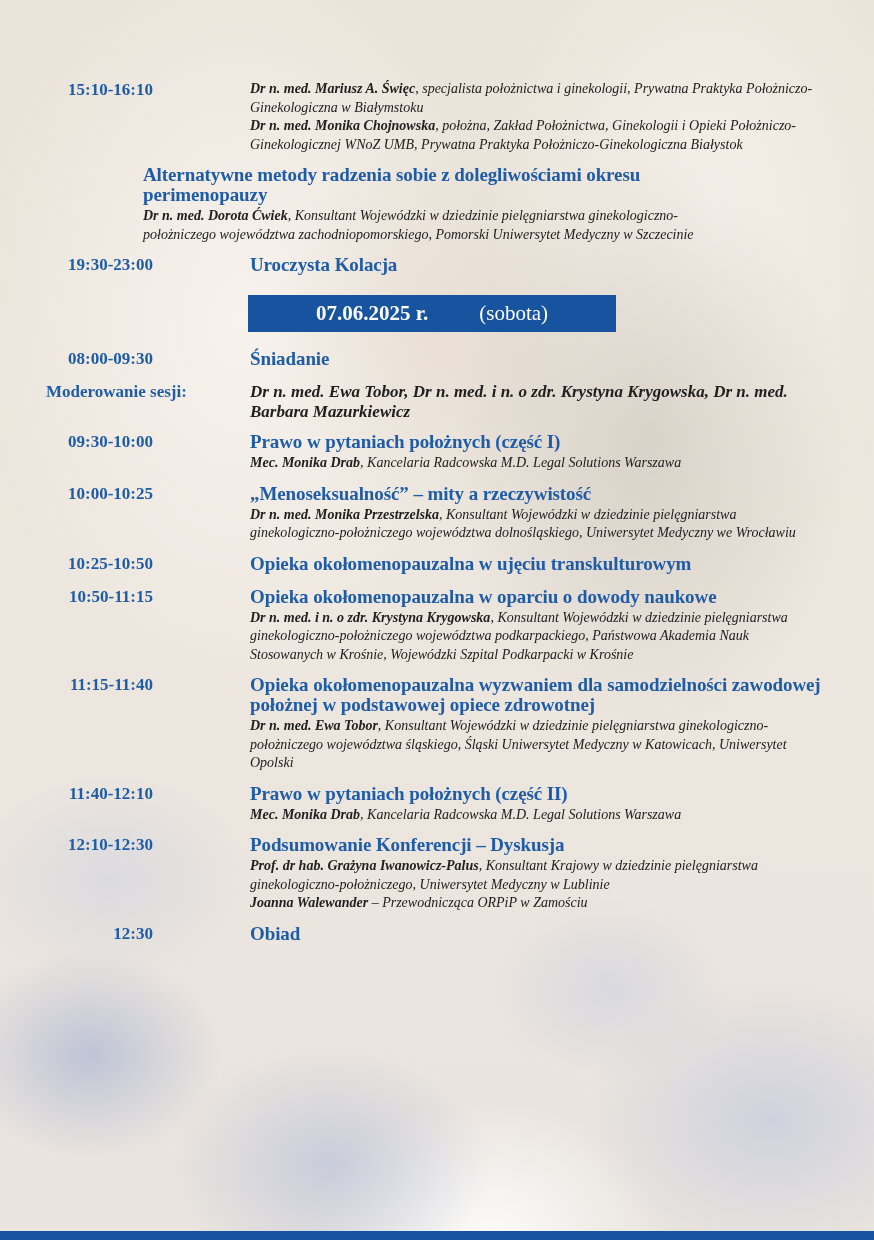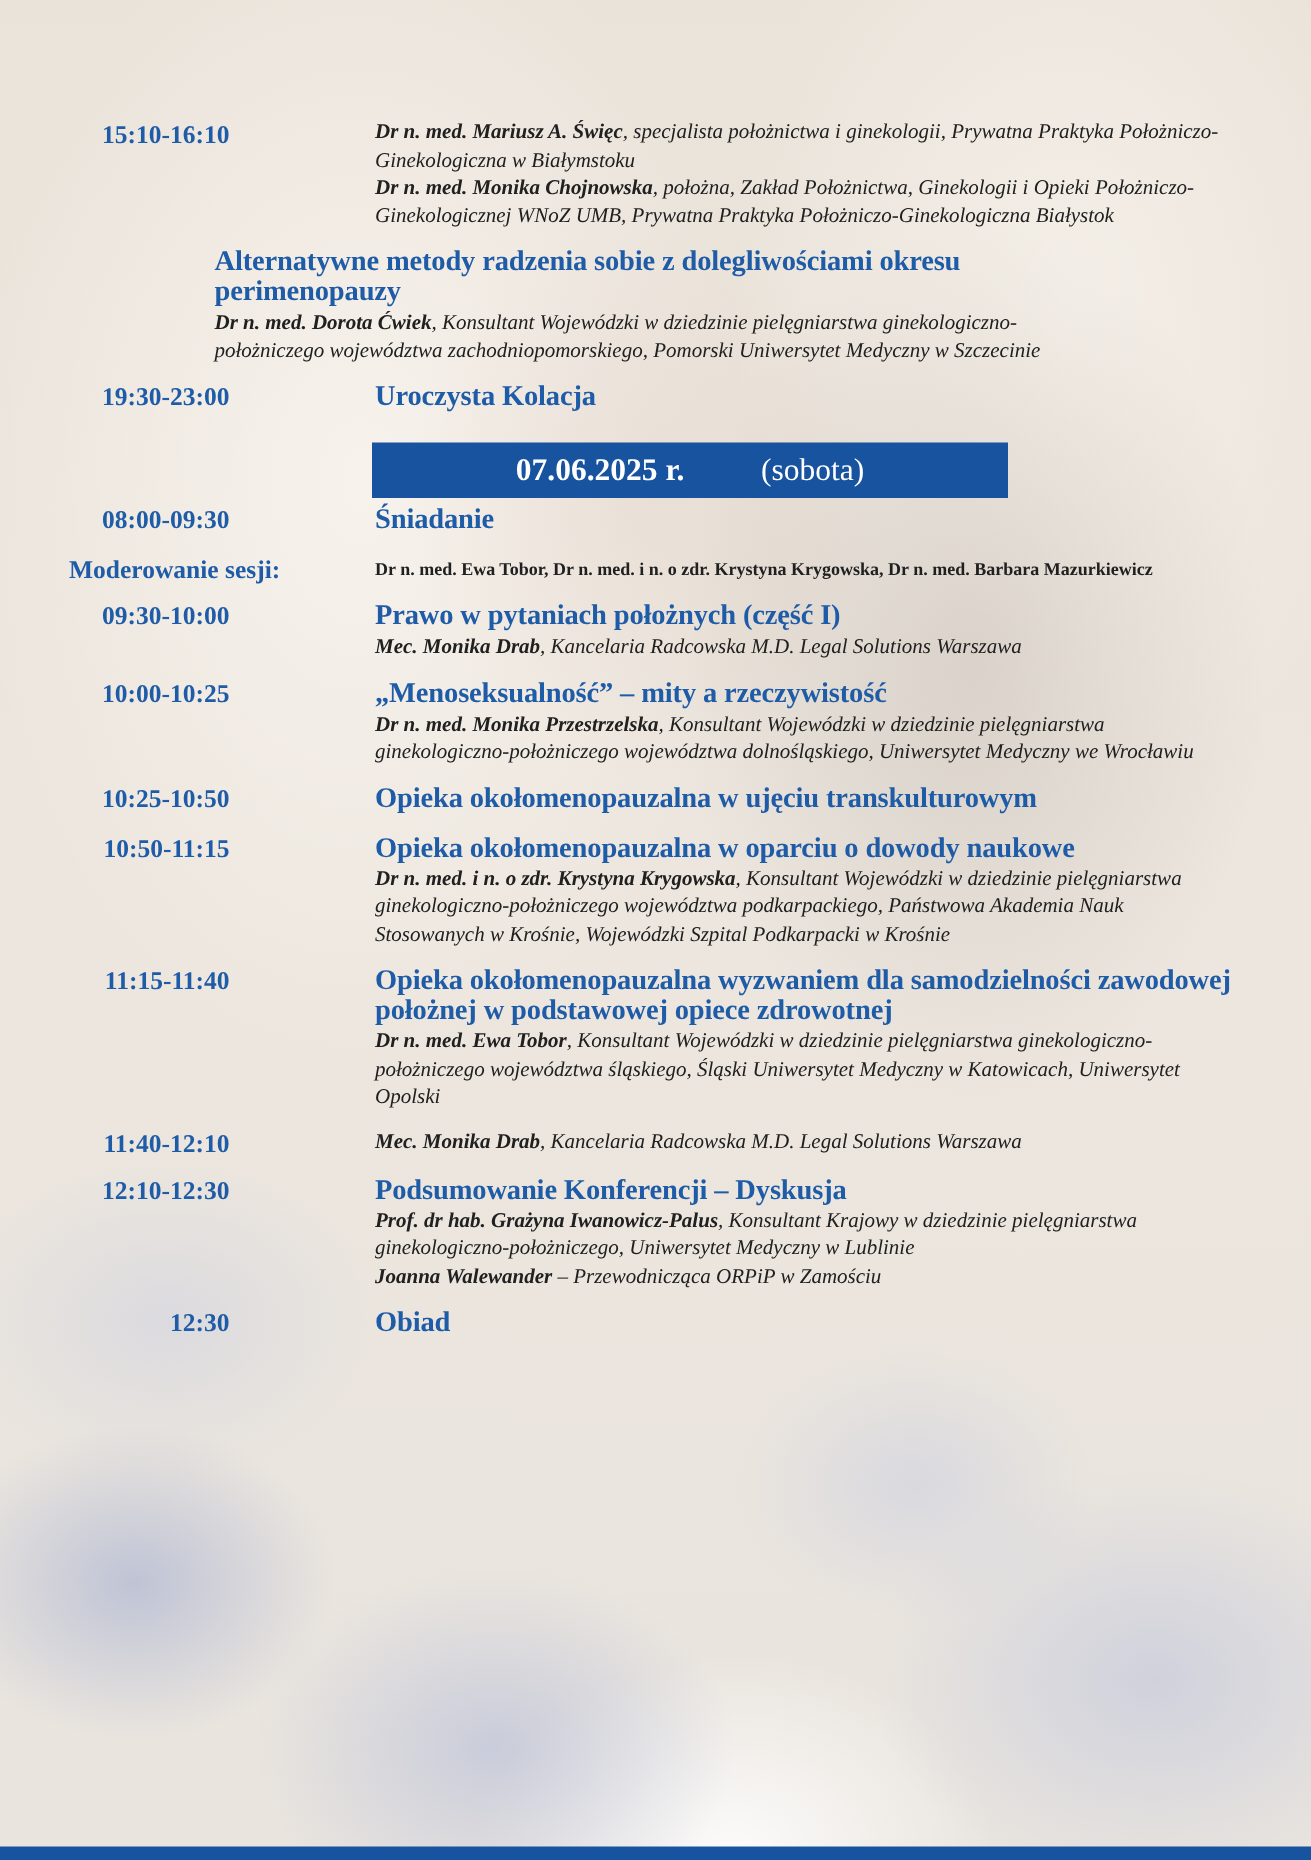--- a/index.html
+++ b/index.html
@@ -55,26 +55,26 @@
     font-style:italic;color:var(--ink);
   }
   .sp-name{font-weight:bold;}
   .mod-label{
     width:204px;min-width:204px;
     font-weight:bold;color:var(--blue);
     font-size:17px;line-height:20px;
   }
   .mod-names{
     width:575px;
-    font-weight:bold;
-    font-size:12px;line-height:19.5px;color:var(--ink);
+    font-weight:bold;font-style:italic;
+    font-size:17px;line-height:19.5px;color:var(--ink);
   }
   .banner{
-    width:424px;height:37px;
-    margin:18px 0 5px 202px;
+    width:368px;height:37px;
+    margin:18px 0 17px 202px;
     background:var(--banner);
     color:#ffffff;
     display:flex;align-items:center;justify-content:center;
     font-size:21px;line-height:37px;gap:44px;
   }
   .b-date{font-weight:bold;margin-right:7px;}
   .bottom-bar{
     position:absolute;left:0;bottom:0;
     width:100%;height:9px;
     background:var(--banner);
@@ -162,20 +162,21 @@
       <div class="time">11:15-11:40</div>
       <div class="sbody">
         <div class="title">Opieka okołomenopauzalna wyzwaniem dla samodzielności zawodowej położnej w podstawowej opiece zdrowotnej</div>
         <div class="speaker"><span class="sp-name">Dr n. med. Ewa Tobor</span><span>, Konsultant Wojewódzki w dziedzinie pielęgniarstwa ginekologiczno-położniczego województwa śląskiego, Śląski Uniwersytet Medyczny w Katowicach, Uniwersytet Opolski</span></div>
       </div>
     </div>
 
     <div class="row">
       <div class="time">11:40-12:10</div>
       <div class="sbody">
+        <div class="title">Prawo w pytaniach położnych (część II)</div>
         <div class="speaker"><span class="sp-name">Mec. Monika Drab</span><span>, Kancelaria Radcowska M.D. Legal Solutions Warszawa</span></div>
       </div>
     </div>
 
     <div class="row">
       <div class="time">12:10-12:30</div>
       <div class="sbody">
         <div class="title">Podsumowanie Konferencji – Dyskusja</div>
         <div class="speaker"><span class="sp-name">Prof. dr hab. Grażyna Iwanowicz-Palus</span><span>, Konsultant Krajowy w dziedzinie pielęgniarstwa ginekologiczno-położniczego, Uniwersytet Medyczny w Lublinie</span></div>
         <div class="speaker"><span class="sp-name">Joanna Walewander</span><span> – Przewodnicząca ORPiP w Zamościu</span></div>

